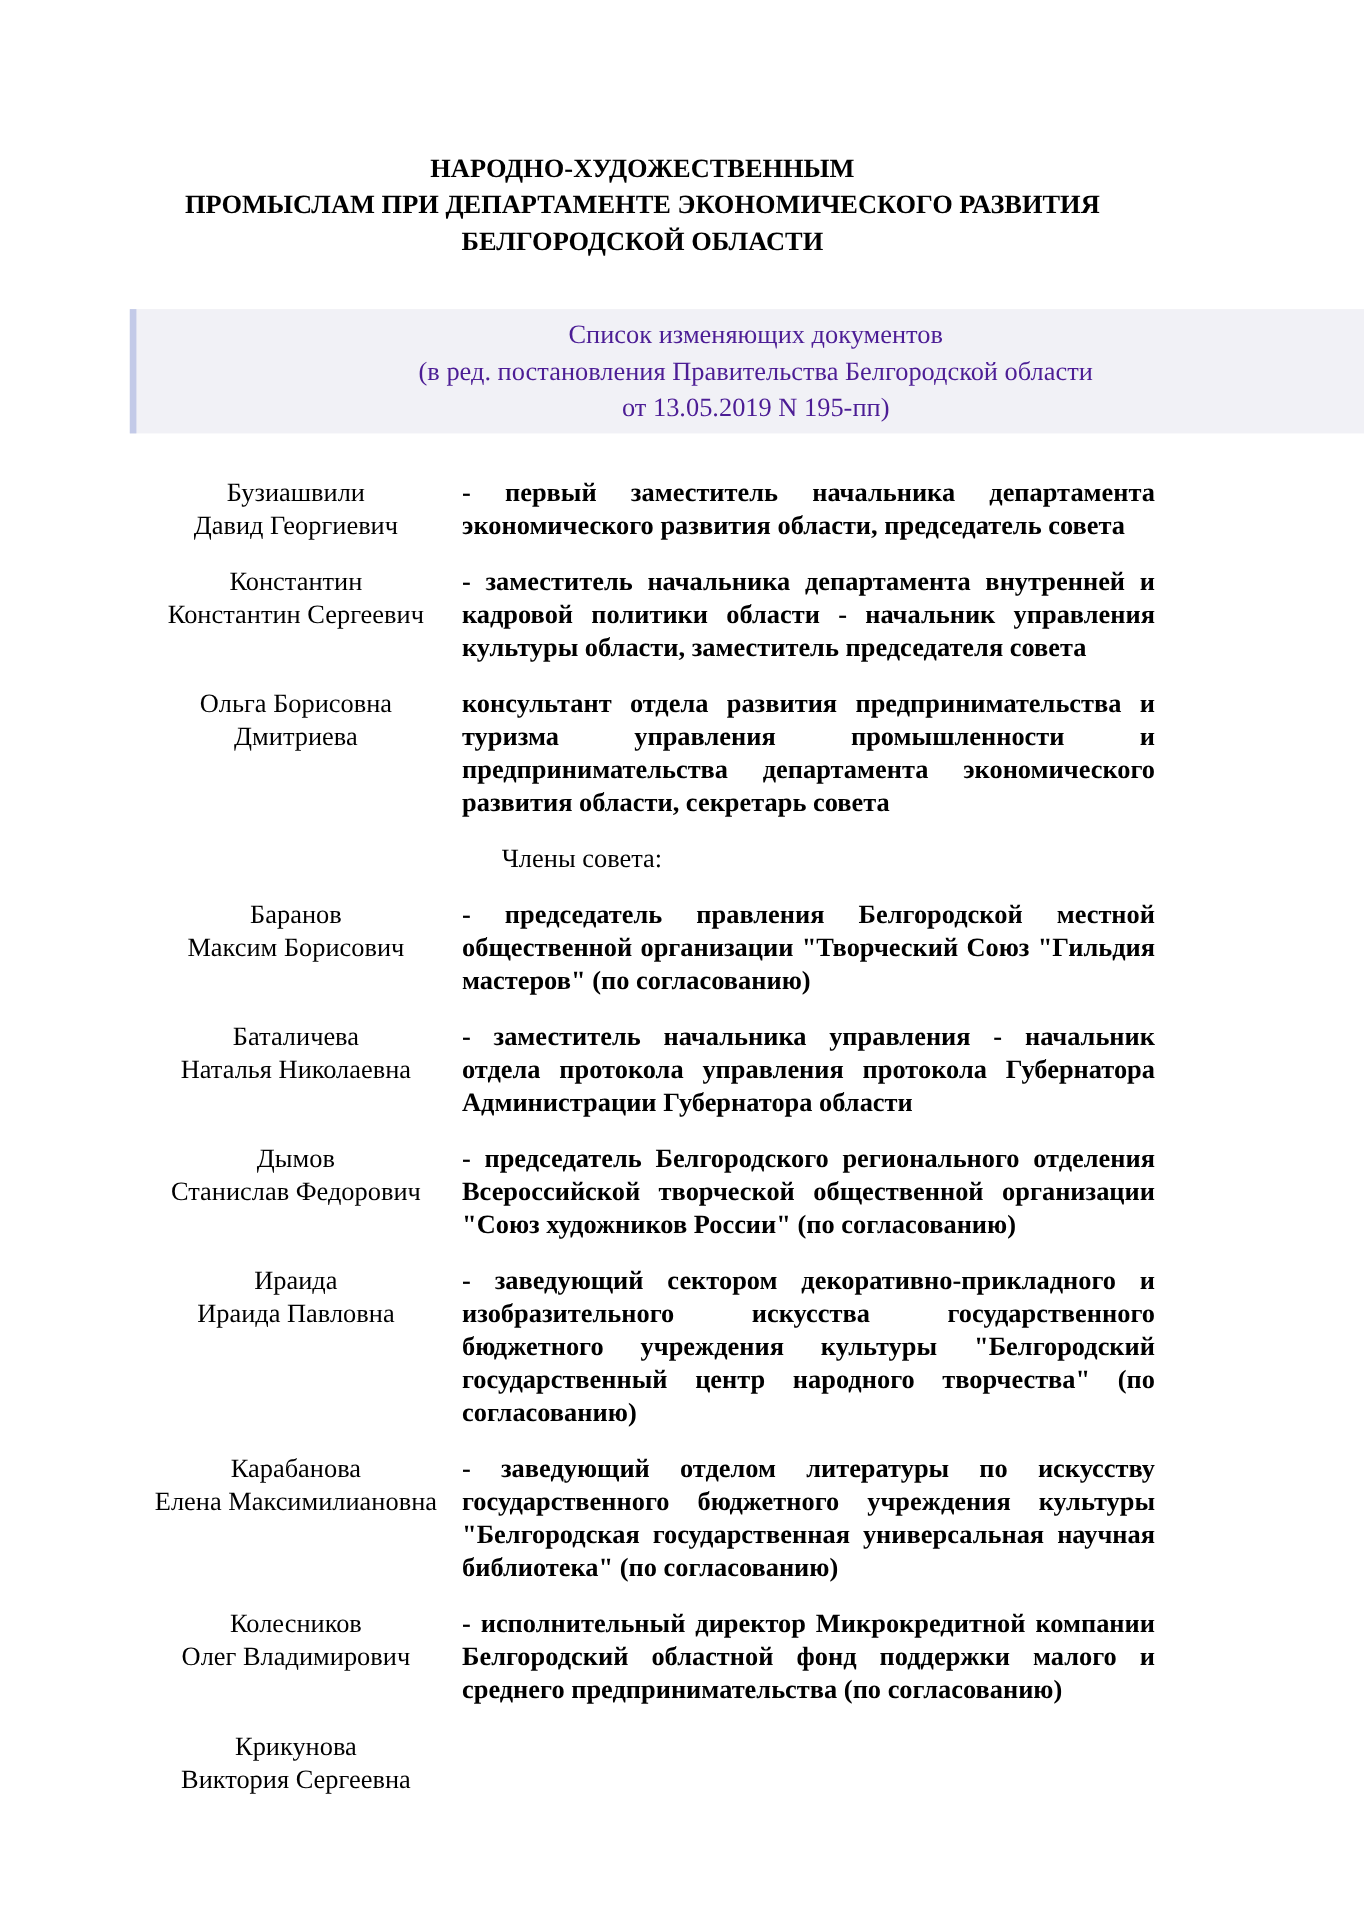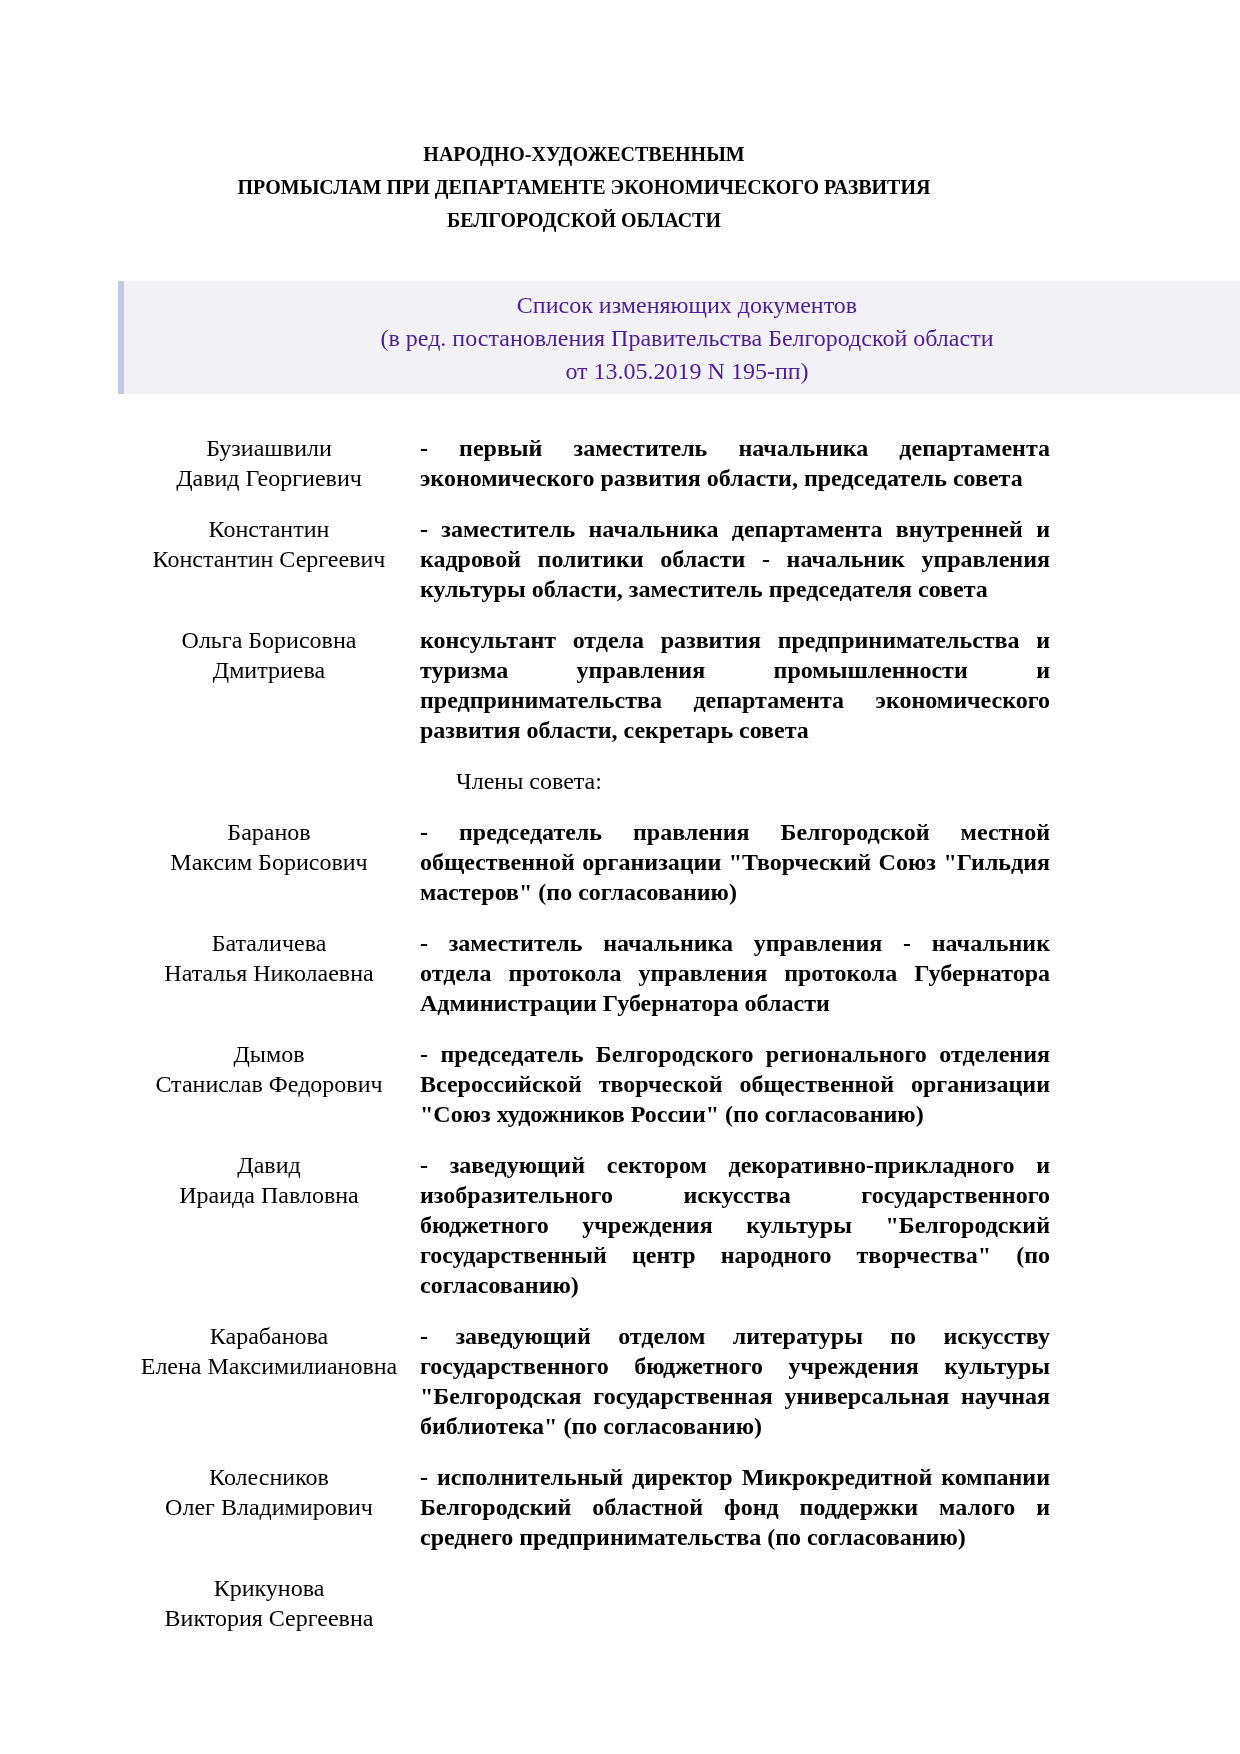--- a/index.html
+++ b/index.html
@@ -15,21 +15,21 @@
     overflow: hidden;
   }
   .page {
     box-sizing: border-box;
     padding: 138px 0 0 118px;
   }
   .doc-title {
     width: 932px;
     margin: 0;
     text-align: center;
-    font-size: 20px;
+    font-size: 24px;
     font-weight: bold;
     line-height: 33px;
     color: #000000;
   }
   .doc-title .tline { display: block; }
   .amendments-box {
     box-sizing: border-box;
     margin-top: 44px;
     width: 1132px;
     background: #f1f1f6;
@@ -134,21 +134,21 @@
     <div class="member-row">
       <div class="member-name">
         <span class="nline">Дымов</span>
         <span class="nline">Станислав Федорович</span>
       </div>
       <div class="member-role">- председатель Белгородского регионального отделения Всероссийской творческой общественной организации "Союз художников России" (по согласованию)</div>
     </div>
 
     <div class="member-row">
       <div class="member-name">
-        <span class="nline">Давид</span>
+        <span class="nline">Ираида</span>
         <span class="nline">Ираида Павловна</span>
       </div>
       <div class="member-role">- заведующий сектором декоративно-прикладного и изобразительного искусства государственного бюджетного учреждения культуры "Белгородский государственный центр народного творчества" (по согласованию)</div>
     </div>
 
     <div class="member-row">
       <div class="member-name">
         <span class="nline">Карабанова</span>
         <span class="nline">Елена Максимилиановна</span>
       </div>

